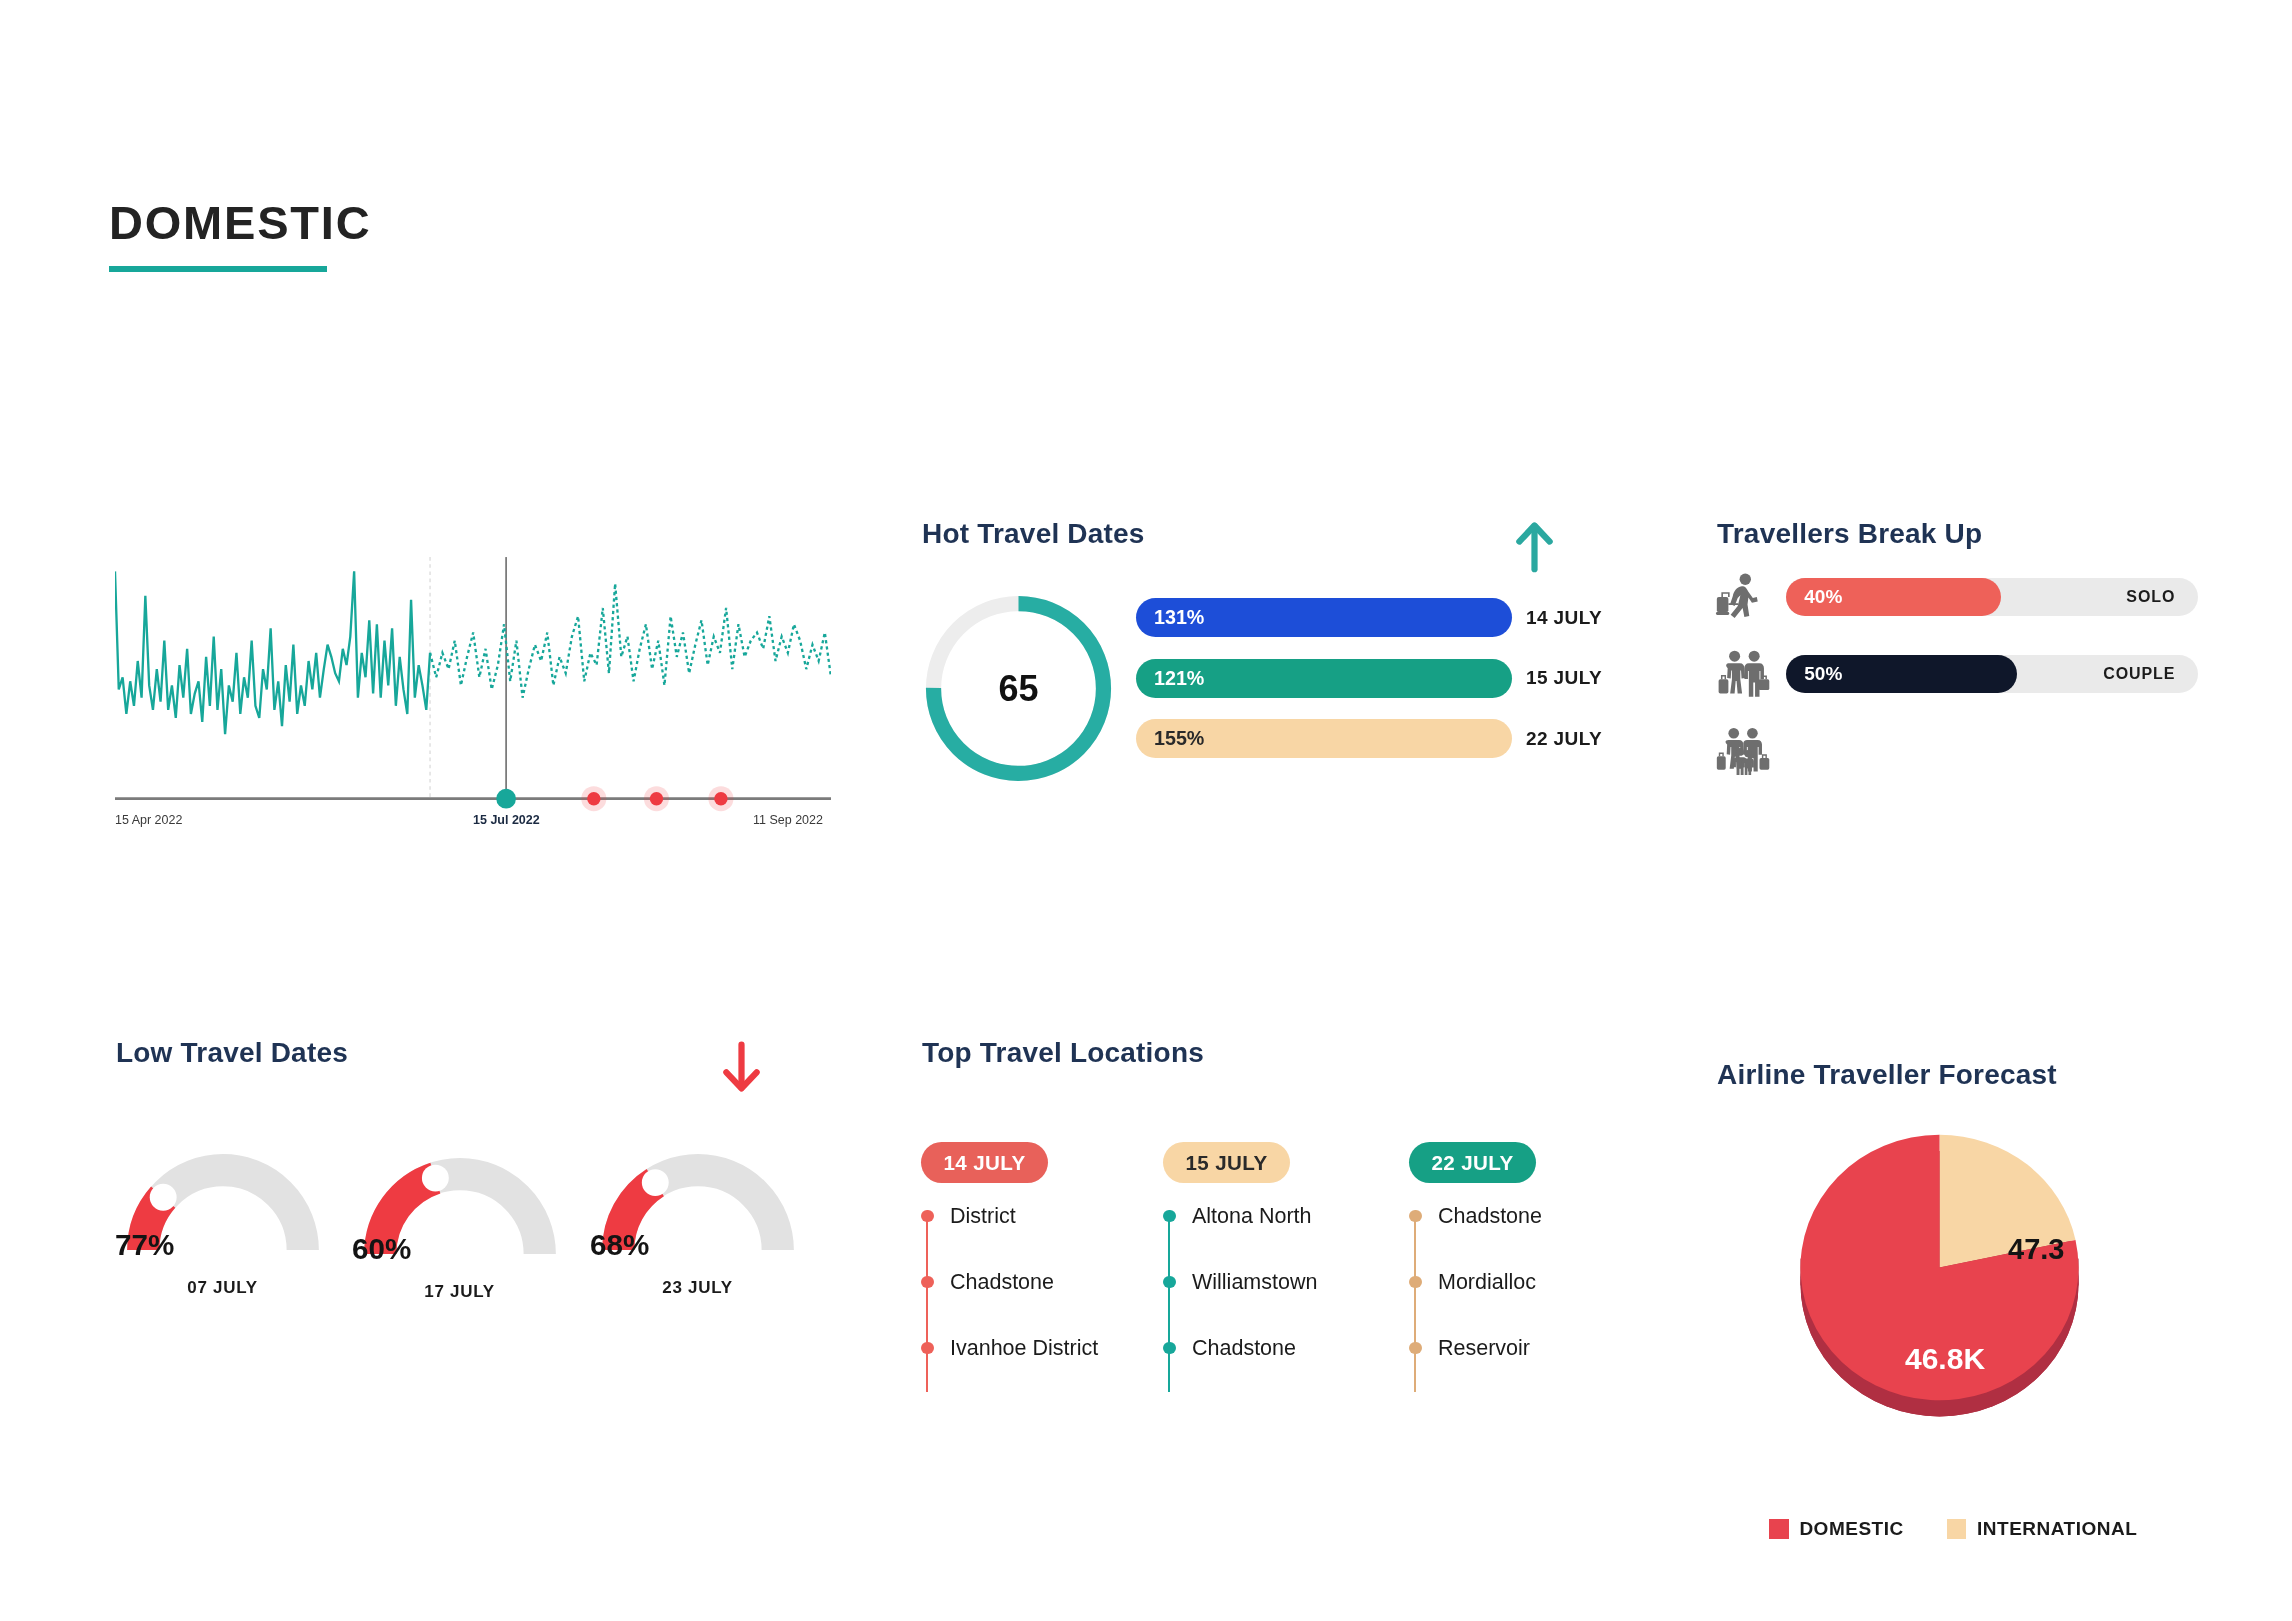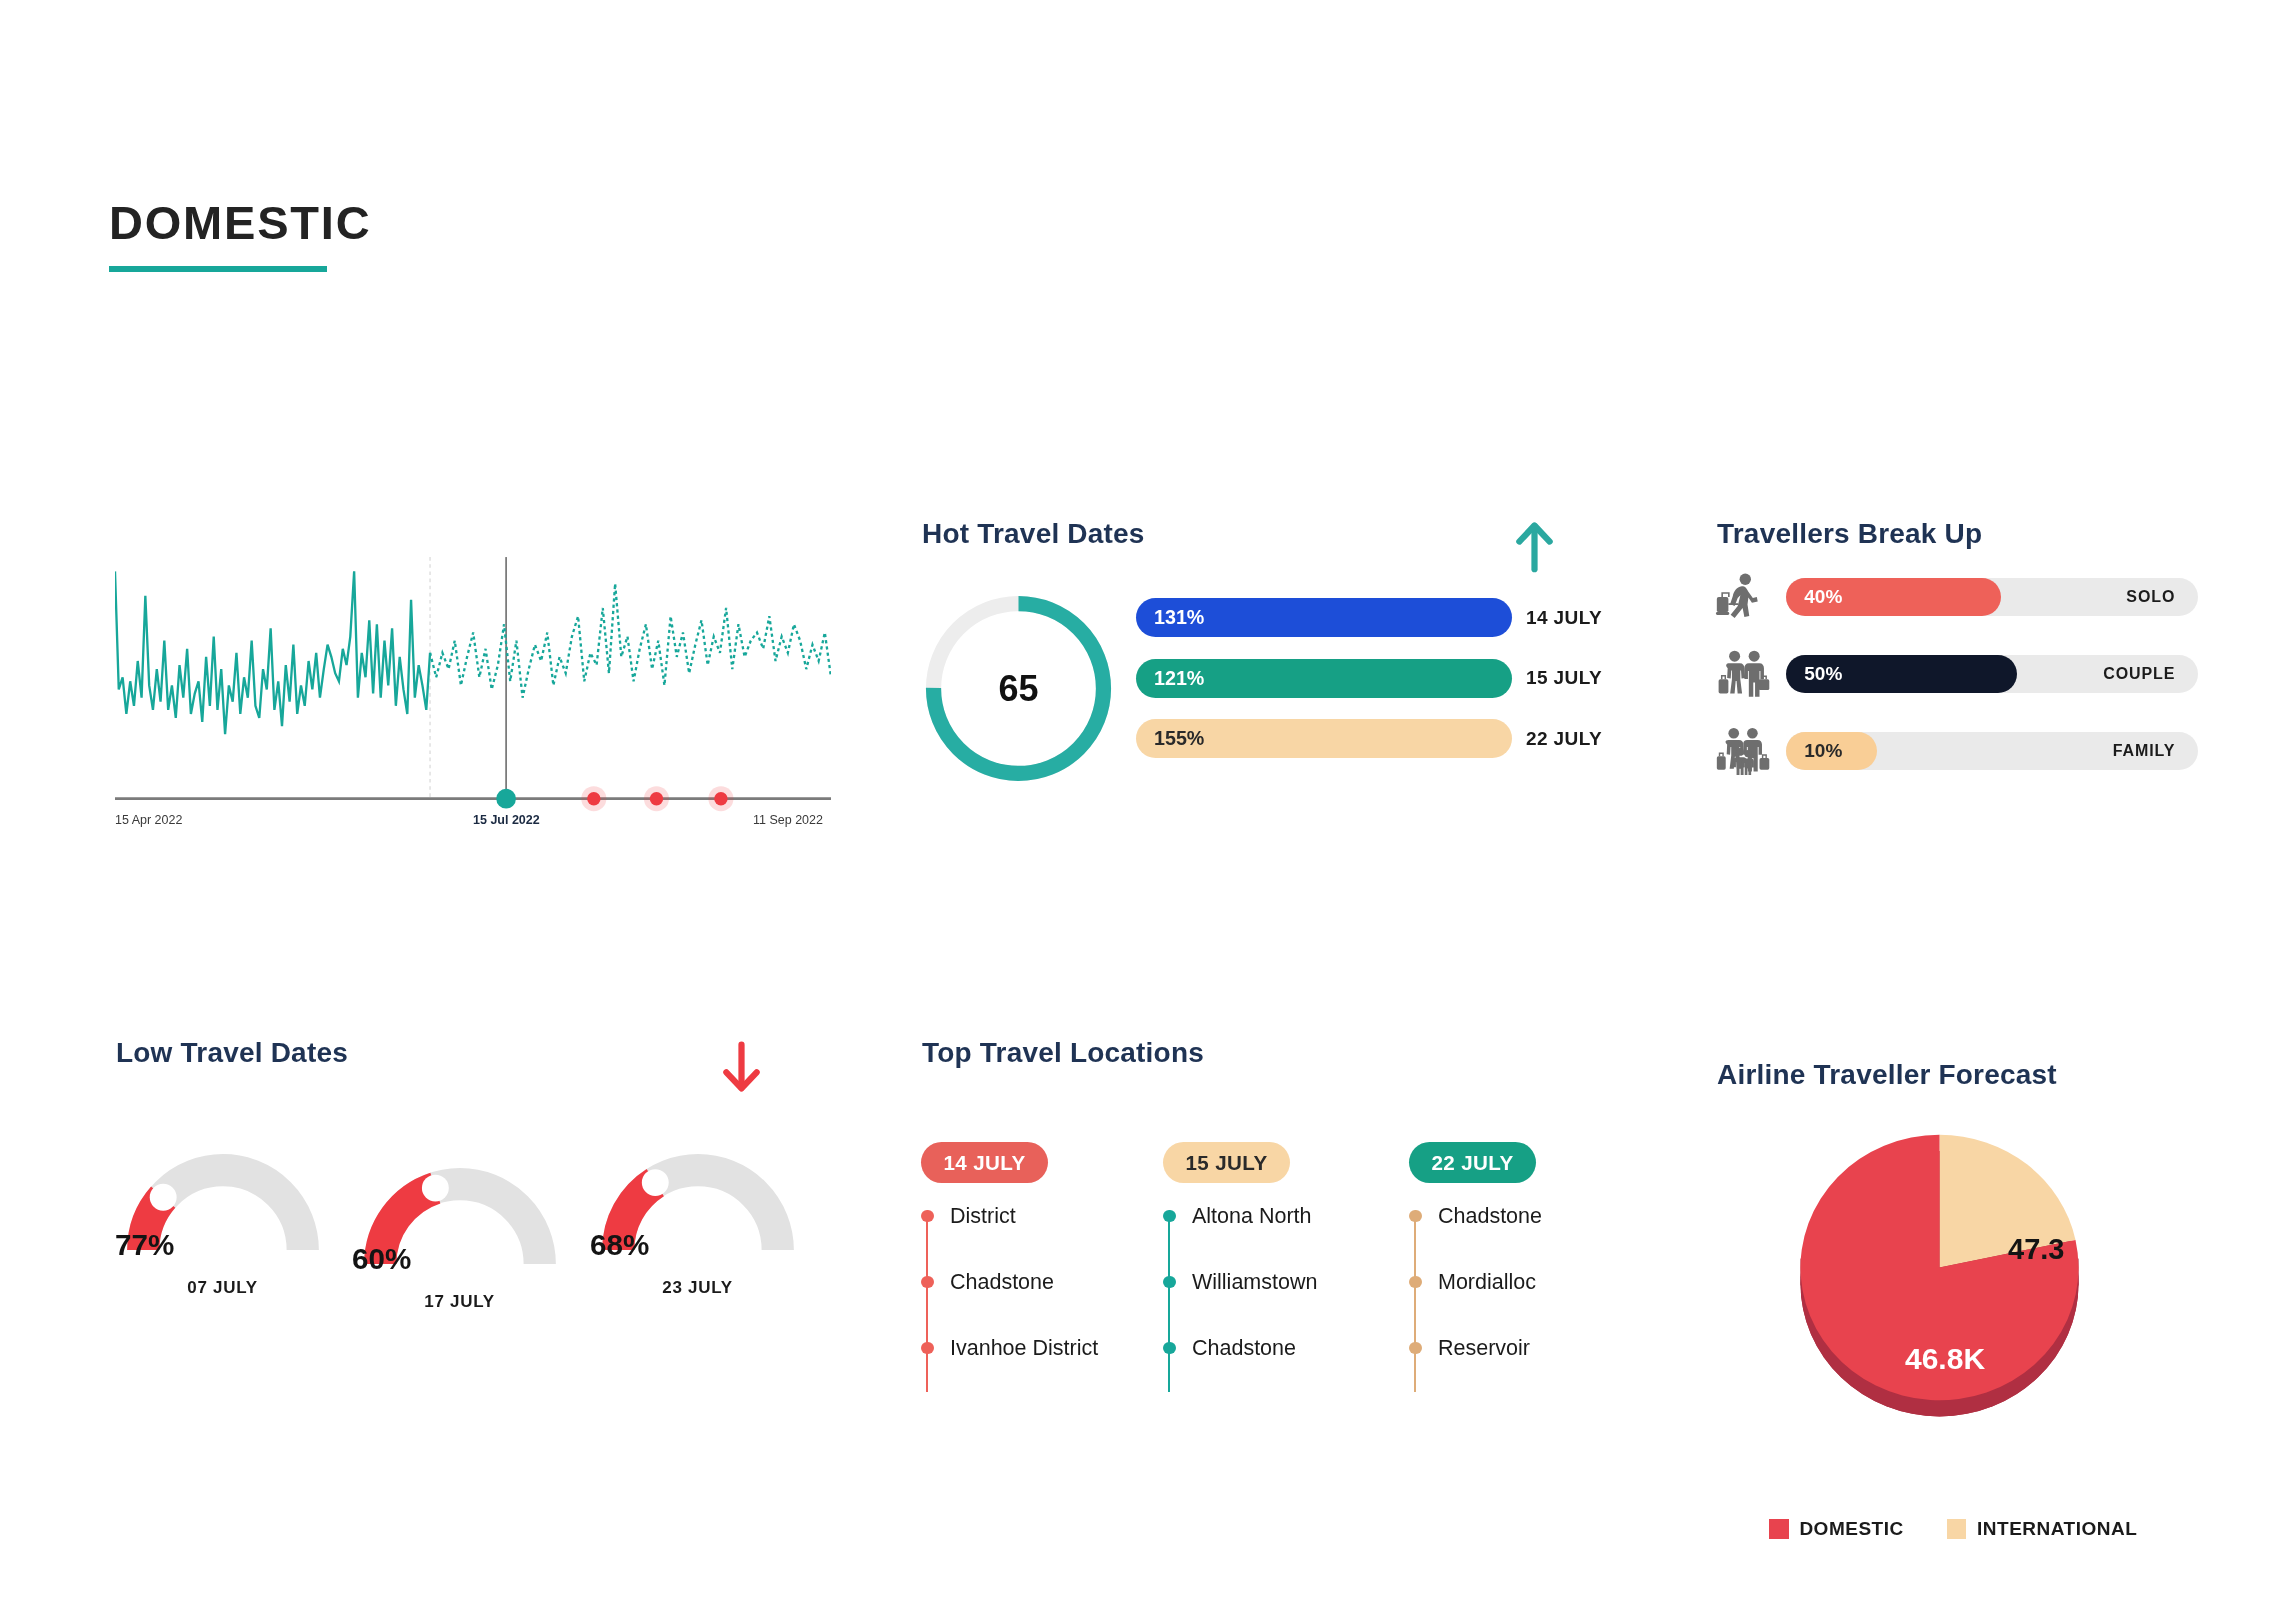--- a/index.html
+++ b/index.html
@@ -242,44 +242,40 @@
           <circle cx="28" cy="28" r="4.4"></circle>
           <path d="M24 34 h8 c2.2 0 3.5 1.6 3.5 3.8 l0 7.5 -2.7 0 0-5.8 -0.7 0 0 6.5 0 8.5 -3.3 0 0-8 -1.3 0 0 8 -3.3 0 0-8.5 0-6.5 -0.7 0 0 5.8 -2.7 0 0-7.5 C20.5 35.6 21.8 34 24 34 Z"></path>
           <circle cx="37" cy="30" r="4"></circle>
           <path d="M33.5 35.5 h7 c2 0 3.2 1.4 3.2 3.4 l0 6.8 -2.5 0 0-5.2 -0.6 0 0 5.9 0 7.6 -3 0 0-7.2 -1.2 0 0 7.2 -3 0 0-7.6 0-5.9 -0.6 0 0 5.2 -2.5 0 0-6.8 C30.3 36.9 31.5 35.5 33.5 35.5 Z"></path>
           <rect x="2" y="33" width="10" height="15" rx="1.8"></rect>
           <path d="M5 33 l0-3.5 4 0 0 3.5" stroke="#6E6E6E" stroke-width="1.6" fill="none"></path>
           <rect x="50" y="35" width="11" height="13" rx="1.8"></rect>
           <path d="M53.5 35 l0-3.5 4 0 0 3.5" stroke="#6E6E6E" stroke-width="1.6" fill="none"></path>
         </g>
       </svg>
-      <div class="trav-track">
-        <div class="trav-fill peach" id="travfill2" style="width: 22%; background: rgb(249, 206, 150);">10%</div>
-        <div class="trav-label">FAMILY</div>
-      </div>
     </div>
   </div>
 
   <div class="sec-head" style="left:116px; top:1037px;">Low Travel Dates</div>
   <svg style="position:absolute; left:721px; top:1039px;" width="41" height="56" viewBox="0 0 46 62">
     <path d="M23 6 L23 54" stroke="#EE3B42" stroke-width="7" stroke-linecap="round" fill="none"></path>
     <path d="M6 37 L23 55 L40 37" stroke="#EE3B42" stroke-width="7" stroke-linecap="round" stroke-linejoin="round" fill="none"></path>
   </svg>
 
   <div class="gauge-panel">
     <div class="gauge-item" style="left:0px; top:0;">
       <svg class="gauge-svg" width="208" height="112" viewBox="0 0 232 125">
         <path d="M27 116 A89 89 0 0 1 205 116" fill="none" stroke="#E2E2E2" stroke-width="36"></path>
         <path id="gpath0" d="M27 116 A89 89 0 0 1 49.24 57.14" fill="none" stroke="#EE3B42" stroke-width="36"></path>
         <circle id="gknob0" cx="49.24" cy="57.14" r="15" fill="#ffffff"></circle>
       </svg>
       <div class="gauge-pct">77%</div>
       <div class="gauge-date">07 JULY</div>
     </div>
-    <div class="gauge-item" style="left:237px; top:14px;">
+    <div class="gauge-item" style="left:237px; top:4px;">
       <svg class="gauge-svg" width="208" height="112" viewBox="0 0 232 125">
         <path d="M27 116 A89 89 0 0 1 205 116" fill="none" stroke="#E2E2E2" stroke-width="36"></path>
         <path id="gpath1" d="M27 116 A89 89 0 0 1 88.50 31.36" fill="none" stroke="#EE3B42" stroke-width="36"></path>
         <circle id="gknob1" cx="88.50" cy="31.36" r="15" fill="#ffffff"></circle>
       </svg>
       <div class="gauge-pct">60%</div>
       <div class="gauge-date">17 JULY</div>
     </div>
     <div class="gauge-item" style="left:475px; top:0;">
       <svg class="gauge-svg" width="208" height="112" viewBox="0 0 232 125">

